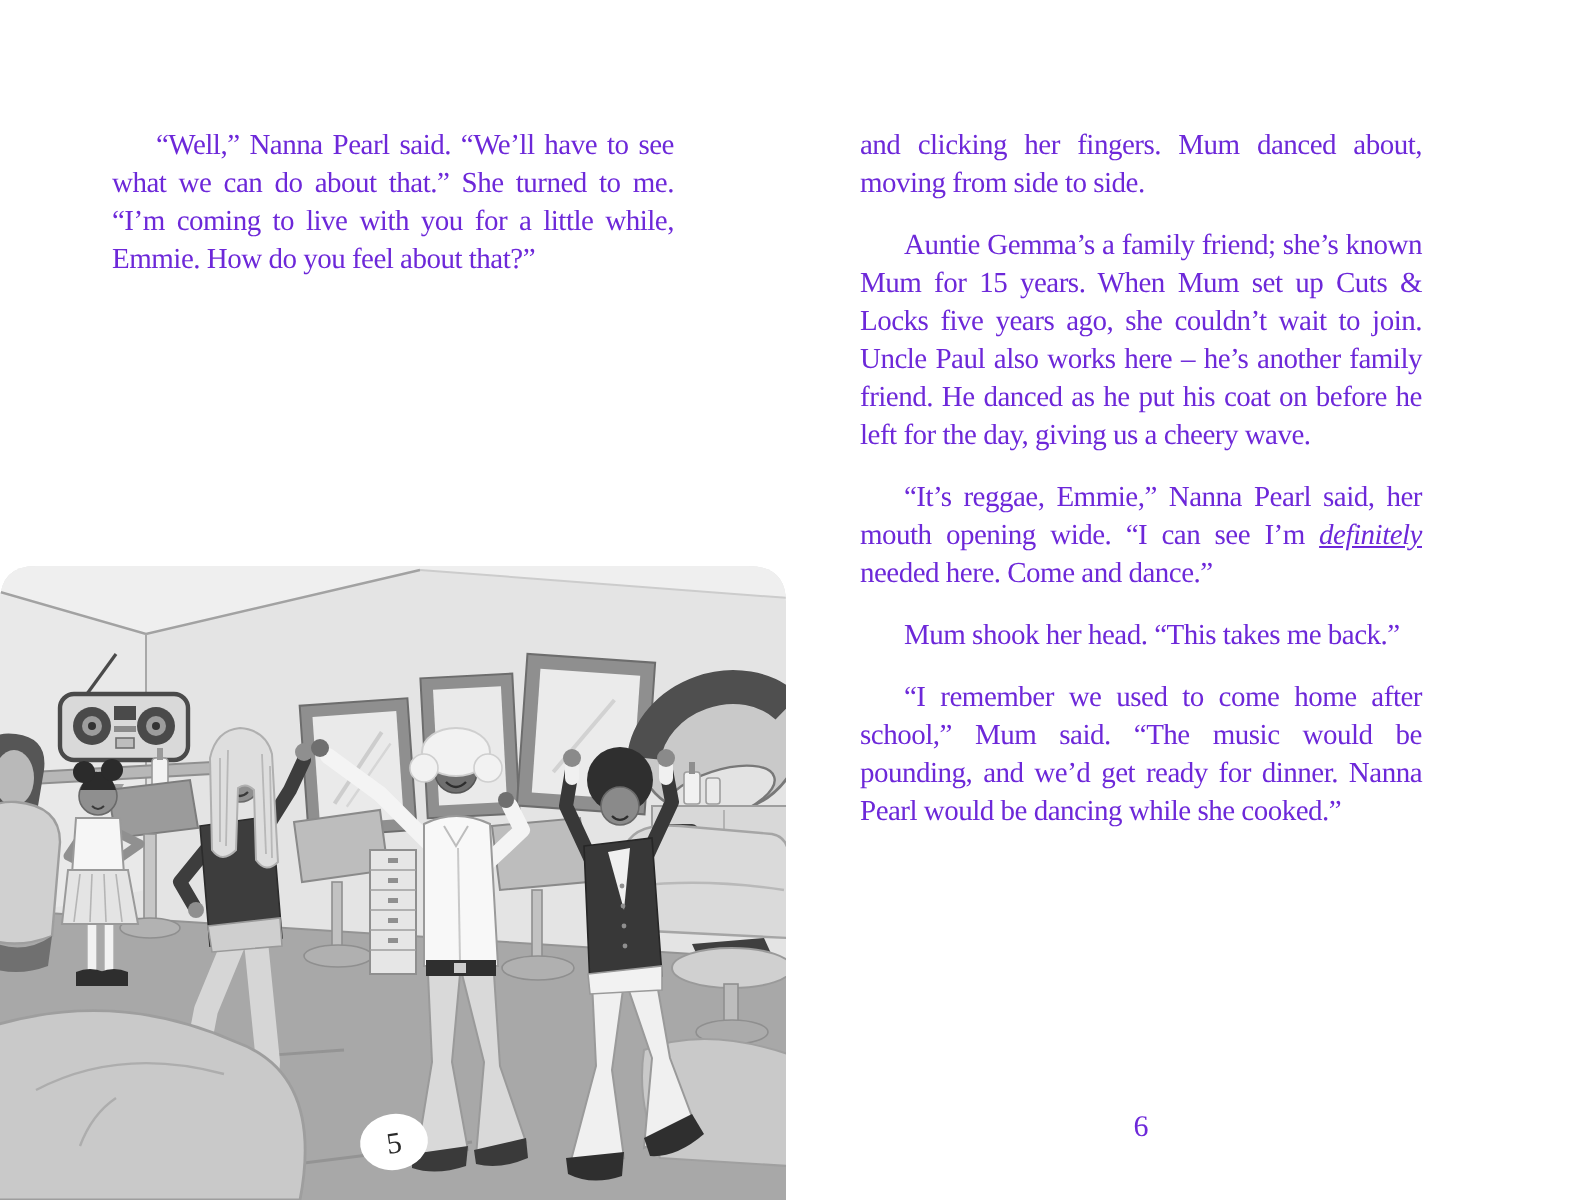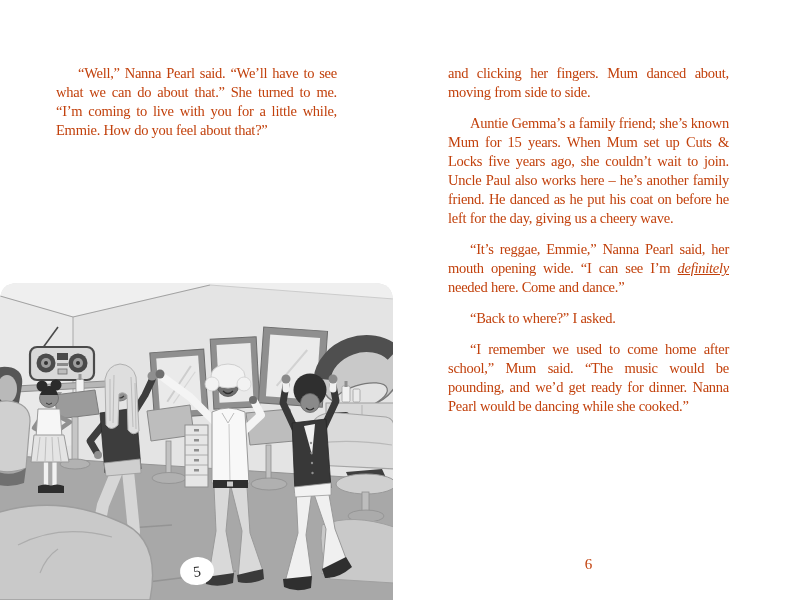--- a/index.html
+++ b/index.html
@@ -8,30 +8,30 @@
     width: 788px;
     height: 600px;
     background: #ffffff;
     overflow: hidden;
   }
   .spread {
     position: relative;
     width: 788px;
     height: 600px;
     font-family: "Liberation Serif", serif;
-    color: #c2410c;
+    color: #6d28d9;
   }
   .page {
     position: absolute;
     top: 0;
     width: 394px;
     height: 600px;
   }
   .page-left  { left: 0; }
-  .page-right { left: 392px; }
+  .page-right { left: 374px; }
   .text-block {
     position: absolute;
     top: 64px;
     left: 56px;
     width: 281px;
   }
   .text-block p {
     margin: 0 0 12px 0;
     font-size: 14.5px;
     line-height: 19px;
@@ -305,19 +305,19 @@
         </g>
       </svg>
     </div>
   </div>
 
   <div class="page page-right">
     <div class="text-block">
       <p class="noindent">and clicking her fingers. Mum danced about, moving from side to side.</p>
       <p>Auntie Gemma’s a family friend; she’s known Mum for 15 years. When Mum set up Cuts &amp; Locks five years ago, she couldn’t wait to join. Uncle Paul also works here – he’s another family friend. He danced as he put his coat on before he left for the day, giving us a cheery wave.</p>
       <p><span>“It’s reggae, Emmie,” Nanna Pearl said, her mouth opening wide. “I can see I’m </span><em>definitely</em><span> needed here. Come and dance.”</span></p>
-      <p>“Back to where?” I asked.</p>
+      <p>Mum shook her head. “This takes me back.”</p>
       <p>“I remember we used to come home after school,” Mum said. “The music would be pounding, and we’d get ready for dinner. Nanna Pearl would be dancing while she cooked.”</p>
     </div>
     <div class="folio">6</div>
   </div>
 
 </div>
 
 </body></html>

